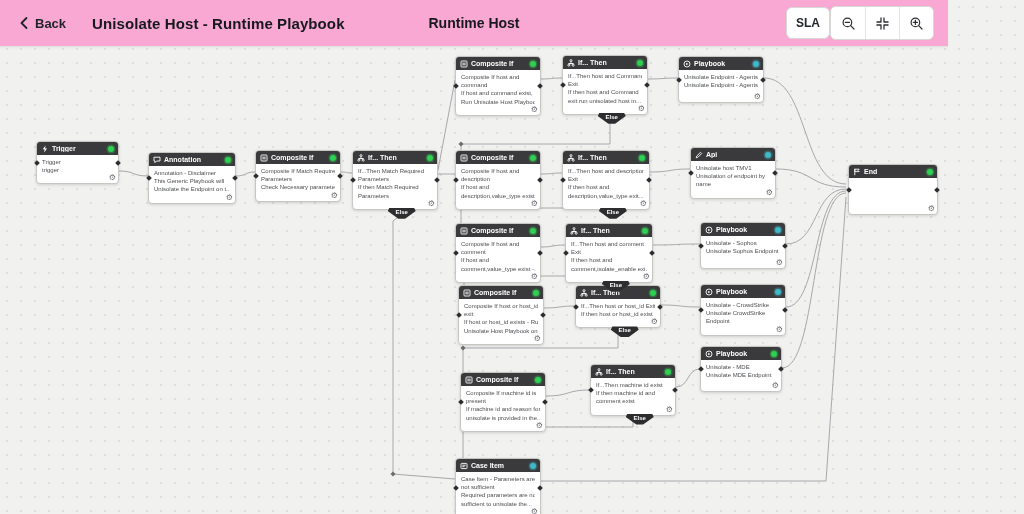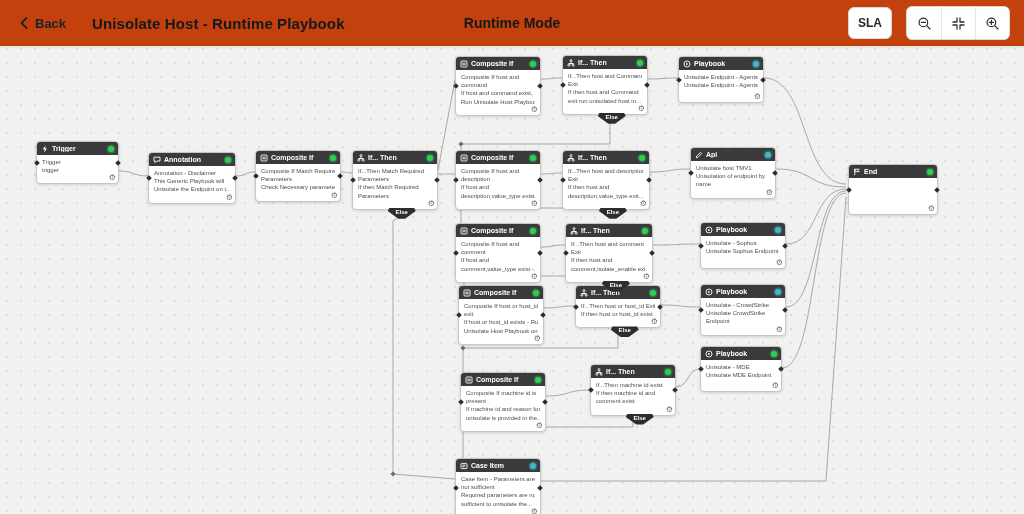--- a/index.html
+++ b/index.html
@@ -3,31 +3,31 @@
 <meta charset="utf-8">
 <style>
   html,body{margin:0;padding:0;}
   body{
     width:1024px;height:514px;overflow:hidden;position:relative;
     font-family:"Liberation Sans", sans-serif;
     background:#f1f1ef;
   }
   
   #topbar{
-    position:absolute;top:0;left:0;width:1024px;height:46px;
-    background:#c2410c;border-bottom:1px solid #e3e3e1;
+    position:absolute;top:0;left:0;width:948px;height:46px;
+    background:#f9a8d4;border-bottom:1px solid #e3e3e1;
     display:flex;align-items:center;z-index:50;
     box-shadow:0 1px 2px rgba(0,0,0,.04);
   }
   .back-btn{display:flex;align-items:center;gap:5px;margin-left:18px;cursor:pointer;color:#1f2328;}
   .back-btn span{font-size:13px;font-weight:600;}
   .tb-title{font-size:15px;font-weight:700;color:#16181d;margin-left:26px;letter-spacing:.1px;}
   .tb-mode{position:absolute;left:50%;top:50%;transform:translate(-50%,-50%);
     font-size:14px;font-weight:600;color:#16181d;}
-  .tb-right{position:absolute;right:14px;top:50%;transform:translateY(-50%);display:flex;align-items:center;gap:14px;}
+  .tb-right{position:absolute;right:14px;top:50%;transform:translateY(-50%);display:flex;align-items:center;}
   .sla-btn{border:1px solid #d7d7d5;background:#fff;border-radius:6px;
     font-size:12px;font-weight:700;color:#24272b;padding:8px 9px;cursor:pointer;font-family:inherit;}
   .ctrl-group{display:flex;border:1px solid #d7d7d5;border-radius:6px;background:#fff;overflow:hidden;}
   .ctrl-btn{width:34px;height:32px;display:flex;align-items:center;justify-content:center;
     background:#fff;border:none;cursor:pointer;border-left:1px solid #e5e5e3;}
   .ctrl-btn:first-child{border-left:none;}
   
   #canvas{
     position:absolute;top:0;left:0;width:1024px;height:514px;
     background-color:#f1f1ef;
@@ -495,21 +495,21 @@
   </div>
 
 <div id="topbar">
   <div class="back-btn">
     <svg width="12" height="14" viewBox="0 0 12 14">
       <path d="M8.5 2 L3.5 7 L8.5 12" fill="none" stroke="#1f2328" stroke-width="1.8" stroke-linecap="round" stroke-linejoin="round"></path>
     </svg>
     <span>Back</span>
   </div>
   <div class="tb-title">Unisolate Host - Runtime Playbook</div>
-  <div class="tb-mode">Runtime Mode</div>
+  <div class="tb-mode">Runtime Host</div>
   <div class="tb-right">
     <button class="sla-btn">SLA</button>
     <div class="ctrl-group">
       <button class="ctrl-btn">
         <svg width="15" height="15" viewBox="0 0 15 15">
           <circle cx="6.4" cy="6.4" r="4.3" fill="none" stroke="#2b2e33" stroke-width="1.2"></circle>
           <path d="M9.7 9.7 L13 13 M4.3 6.4 H8.5" stroke="#2b2e33" stroke-width="1.2" stroke-linecap="round" fill="none"></path>
         </svg>
       </button>
       <button class="ctrl-btn">

